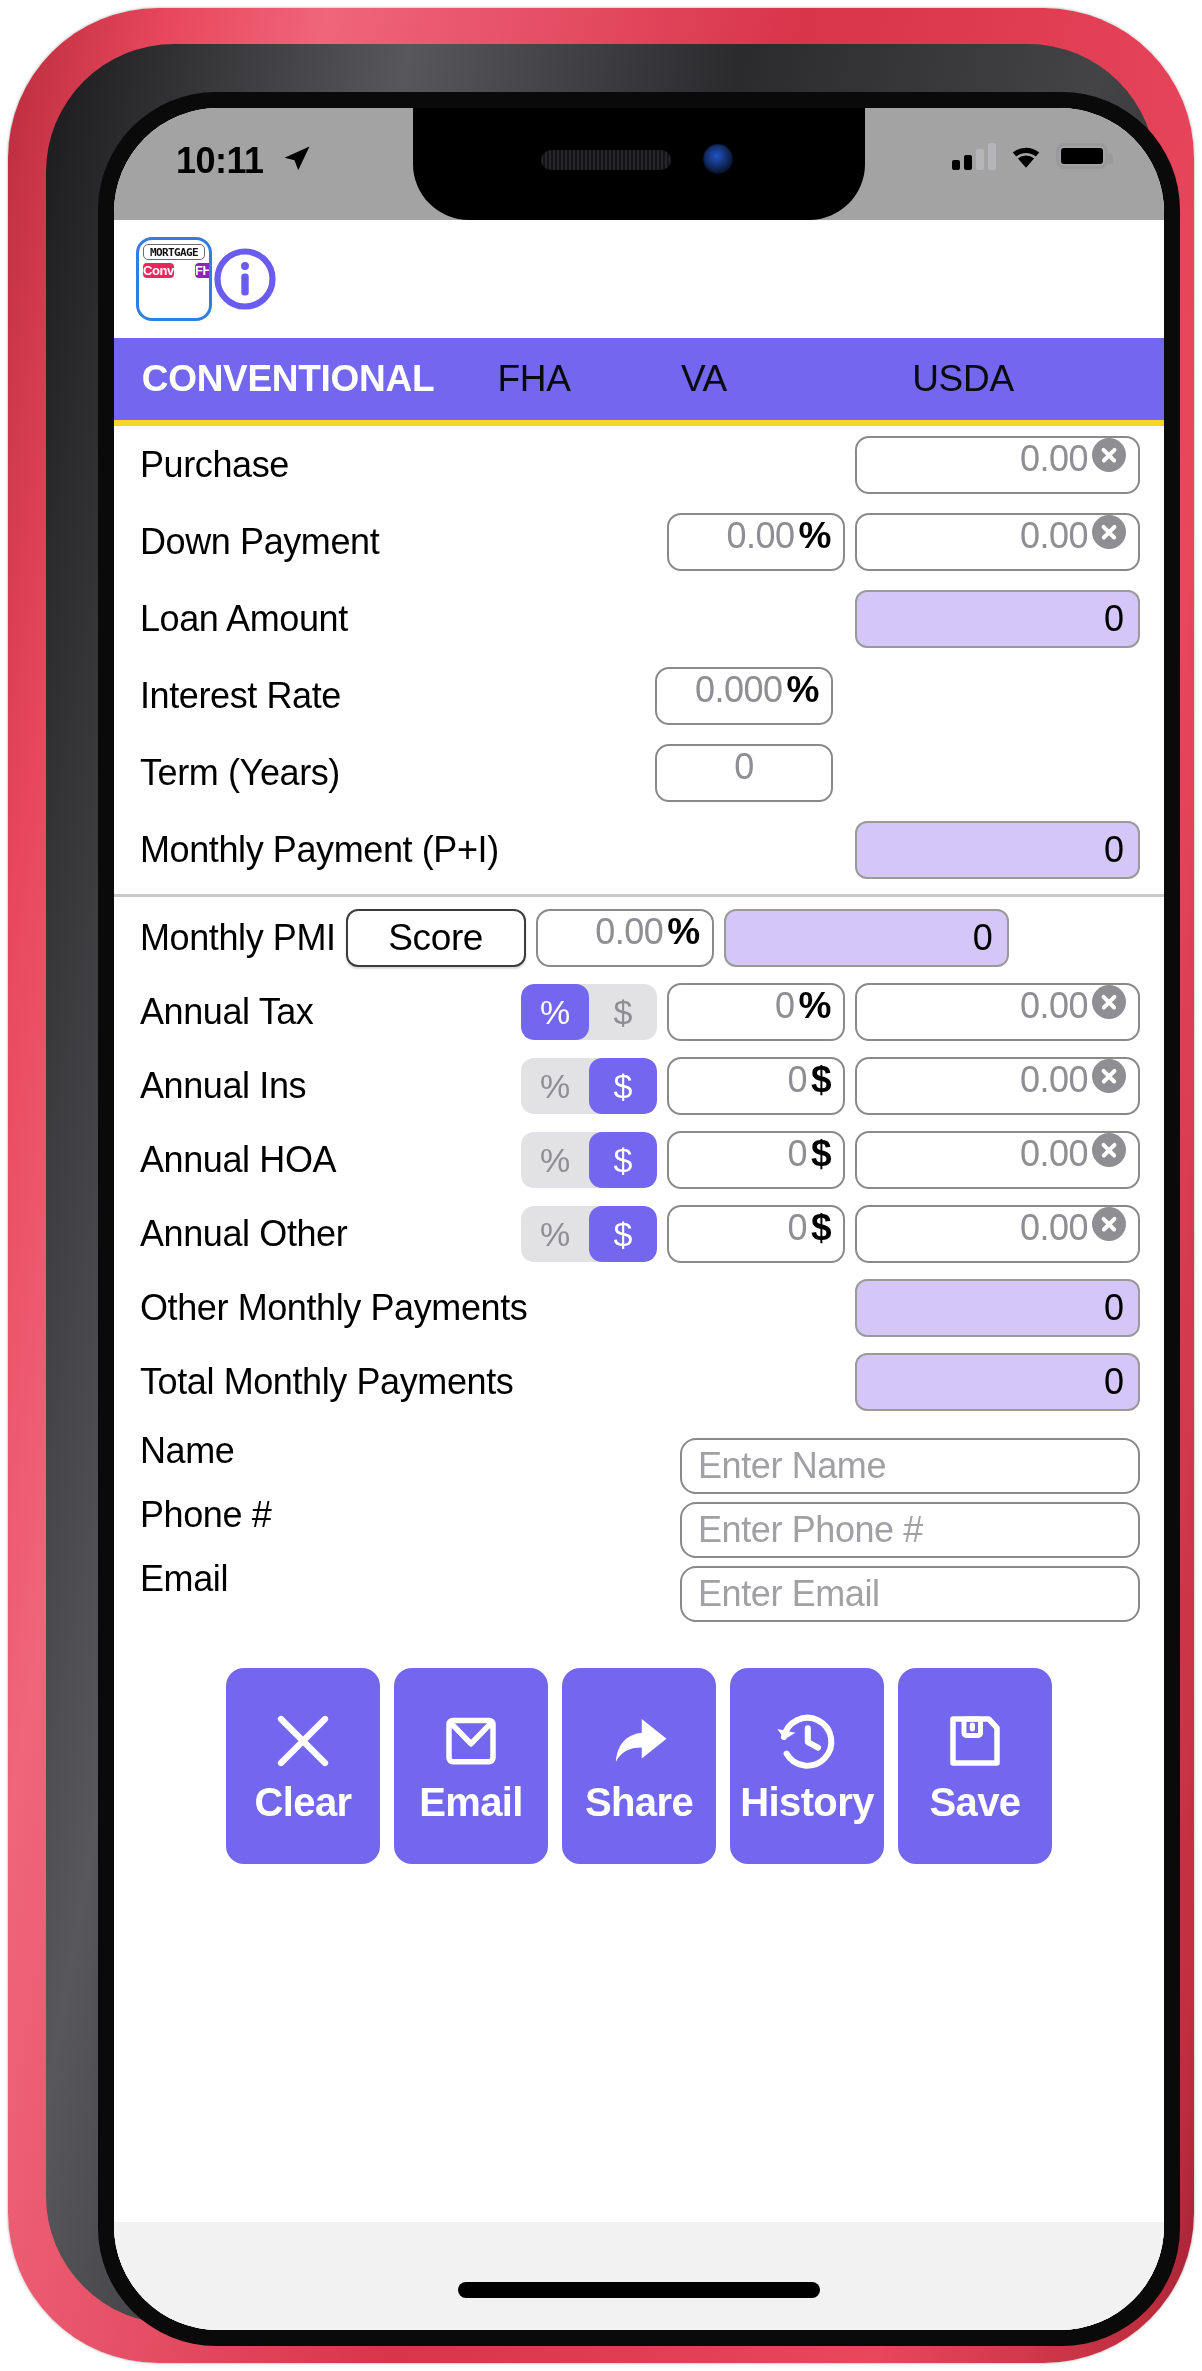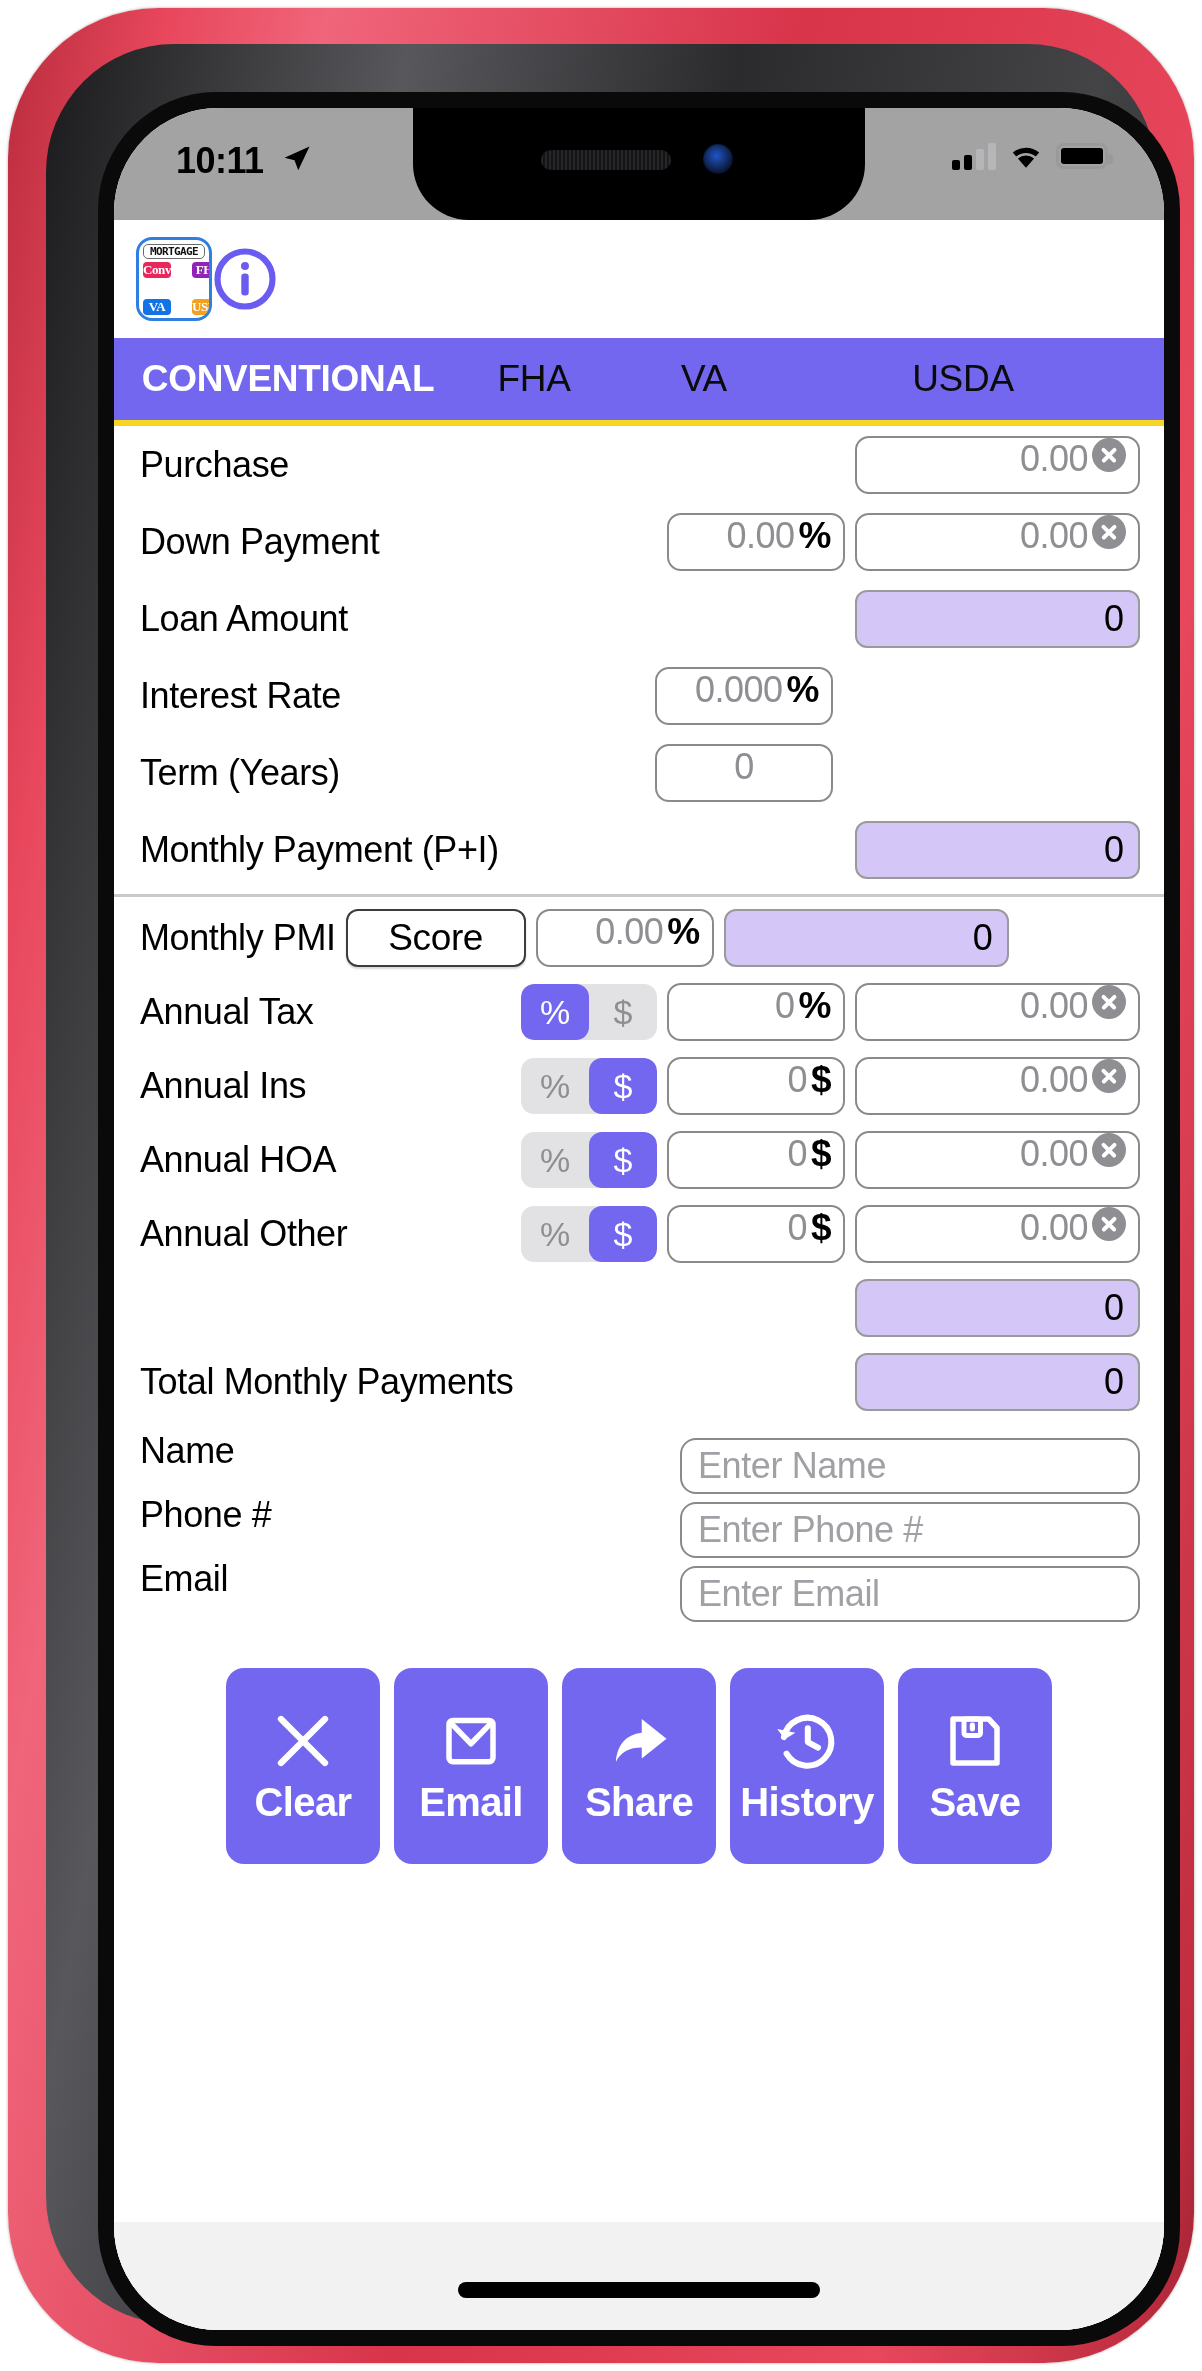--- a/index.html
+++ b/index.html
@@ -123,21 +123,21 @@
   }
   .ai-top {
     height: 22px; border: 1.5px solid #6b6b6b; border-radius: 5px;
     display: flex; align-items: center; justify-content: center;
     background: #fff;
   }
   .ai-top span {
     font-family: "DejaVu Sans Mono", monospace;
     font-size: 11px; font-weight: bold; color: #111; letter-spacing: -0.6px;
   }
-  .ai-grid { flex: 1; display: grid; grid-template-columns: 1fr 1fr; grid-template-rows: 1fr 1fr; gap: 21px; font-family: Liberation Serif, serif; }
+  .ai-grid { flex: 1; display: grid; grid-template-columns: 1fr 1fr 1fr 1fr; grid-template-rows: 1fr 1fr; gap: 21px; }
   .ai-cell {
     display: flex; align-items: center; justify-content: center;
     border-radius: 4px; color: #fff;
     font-size: 13px; font-weight: bold; letter-spacing: -0.4px;
   }
   .ai-conv { background: #e8285c; }
   .ai-fha  { background: #9323b8; }
   .ai-va   { background: #1273e6; }
   .ai-usda { background: #f2a01e; }
 
@@ -475,20 +475,21 @@
                   <span class="val">0</span>
                   <span class="unit">$</span>
                 </div>
                 <div class="field f-right">
                   <span class="val">0.00</span>
                   <span class="clear-x"></span>
                 </div>
               </div>
 
               <div class="row tight">
+                <div class="label">Other Monthly Payments</div>
                 <div class="spacer"></div>
                 <div class="f-result">0</div>
               </div>
 
               <div class="row tight">
                 <div class="label">Total Monthly Payments</div>
                 <div class="spacer"></div>
                 <div class="f-result">0</div>
               </div>
 

